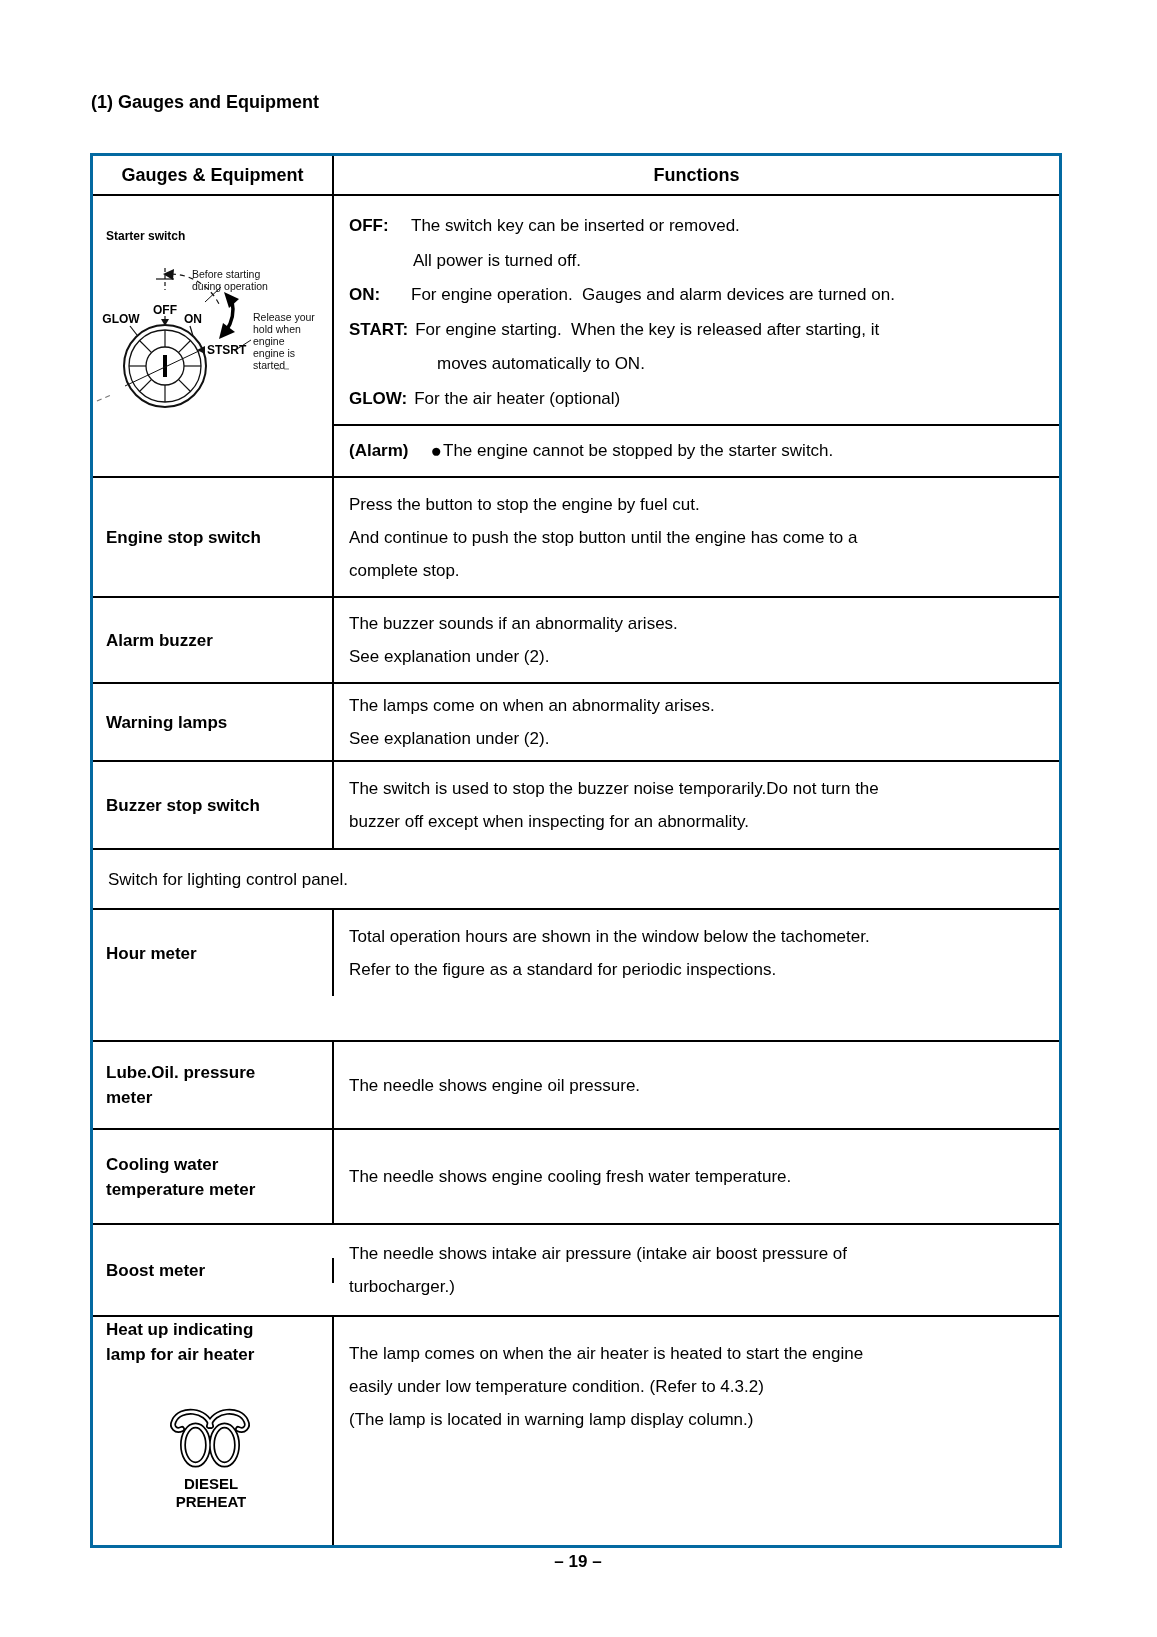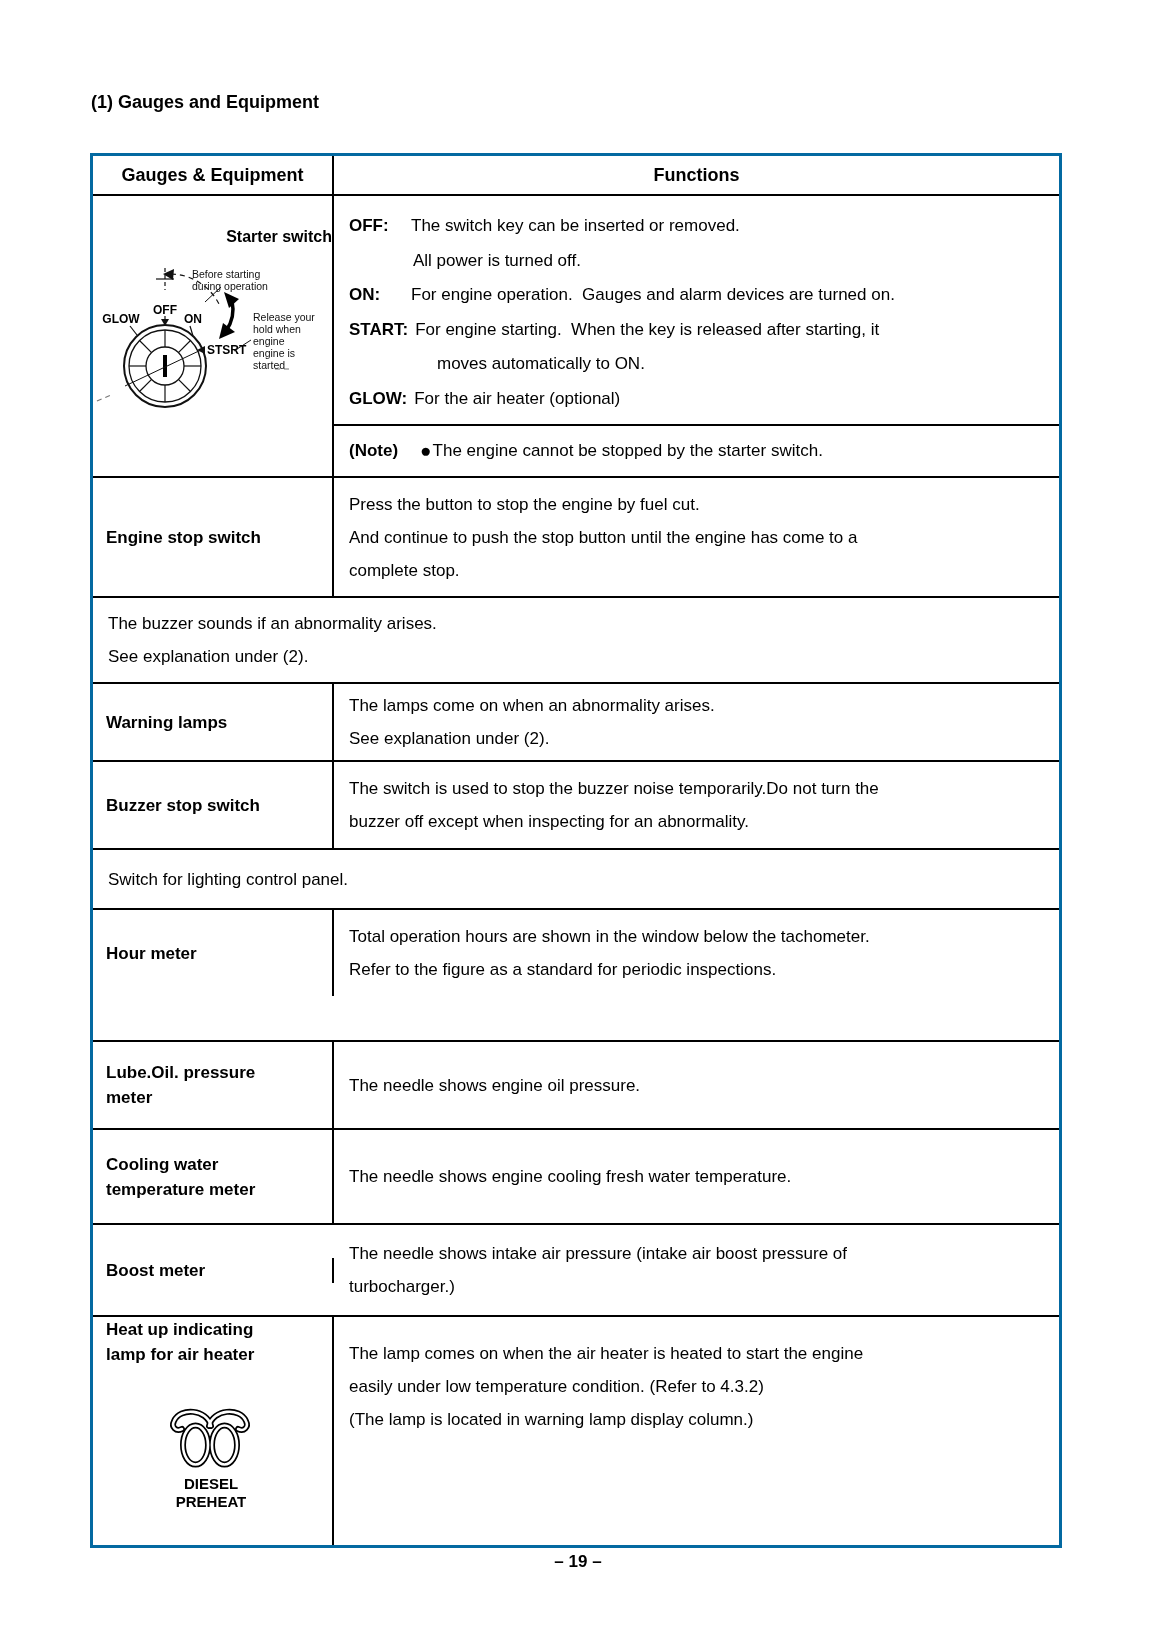--- a/index.html
+++ b/index.html
@@ -9,21 +9,21 @@
   .tbl{position:absolute;left:90px;top:153px;width:972px;border:3px solid #0369a1;box-sizing:border-box;}
   .row{display:flex;border-top:2px solid #000;box-sizing:border-box;}
   .row.first{border-top:none;}
   .cl{width:241px;border-right:2px solid #000;box-sizing:border-box;
       display:flex;flex-direction:column;justify-content:center;padding-left:13px;}
   .cr{flex:1;display:flex;flex-direction:column;justify-content:center;
       padding-left:15px;font-size:17px;line-height:33px;box-sizing:border-box;}
   .hrow{height:38px;}
   .hcell{font-weight:bold;font-size:18px;display:flex;align-items:center;justify-content:center;padding:0;}
   .lbl{font-weight:bold;font-size:17px;line-height:25px;}
-  .big{font-size:16px;text-align:right;}
+  .big{font-size:12px;}
   .ln{white-space:pre-wrap;}
   
   .starter-left{justify-content:flex-start;padding-top:28px;position:relative;height:280px;}
   .starter-right{flex:1;display:flex;flex-direction:column;}
   .fnblock{height:228px;box-sizing:border-box;padding:13px 0 0 15px;font-size:17px;}
   .fline{line-height:34.5px;white-space:pre-wrap;}
   .fkey{font-weight:bold;}
   .fkey.pad{display:inline-block;width:62px;}
   .fkey.nopad{margin-right:7px;}
   .ind1{padding-left:64px;}
@@ -118,39 +118,42 @@
       <div class="starter-right">
         <div class="fnblock">
           <div class="fline"><span class="fkey pad">OFF:</span><span class="ln">The switch key can be inserted or removed.</span></div>
           <div class="fline ind1"><span class="ln">All power is turned off.</span></div>
           <div class="fline"><span class="fkey pad">ON:</span><span class="ln">For engine operation.  Gauges and alarm devices are turned on.</span></div>
           <div class="fline"><span class="fkey nopad">START:</span><span class="ln">For engine starting.  When the key is released after starting, it</span></div>
           <div class="fline ind2"><span class="ln">moves automatically to ON.</span></div>
           <div class="fline"><span class="fkey nopad">GLOW:</span><span class="ln">For the air heater (optional)</span></div>
         </div>
         <div class="noteblock">
-          <span class="notelbl">(Note)</span>
+          <span class="notelbl">(Alarm)</span>
           <span class="notebullet">●</span>
           <span class="ln">The engine cannot be stopped by the starter switch.</span>
         </div>
       </div>
     </div>
 
     <div class="row rh0">
       <div class="cl">
         <div class="lbl">Engine stop switch</div>
       </div>
       <div class="cr">
         <div class="ln">Press the button to stop the engine by fuel cut.</div>
         <div class="ln">And continue to push the stop button until the engine has come to a</div>
         <div class="ln">complete stop.</div>
       </div>
     </div>
 
     <div class="row rh1">
+      <div class="cl">
+        <div class="lbl">Alarm buzzer</div>
+      </div>
       <div class="cr">
         <div class="ln">The buzzer sounds if an abnormality arises.</div>
         <div class="ln">See explanation under (2).</div>
       </div>
     </div>
 
     <div class="row rh2">
       <div class="cl">
         <div class="lbl">Warning lamps</div>
       </div>

